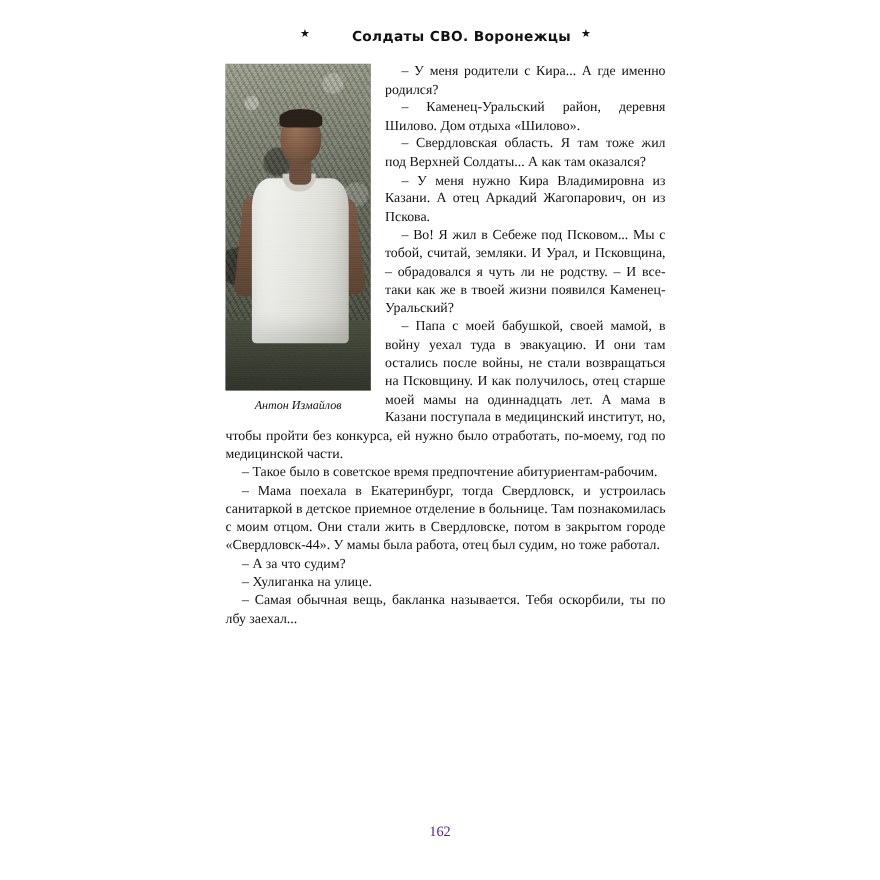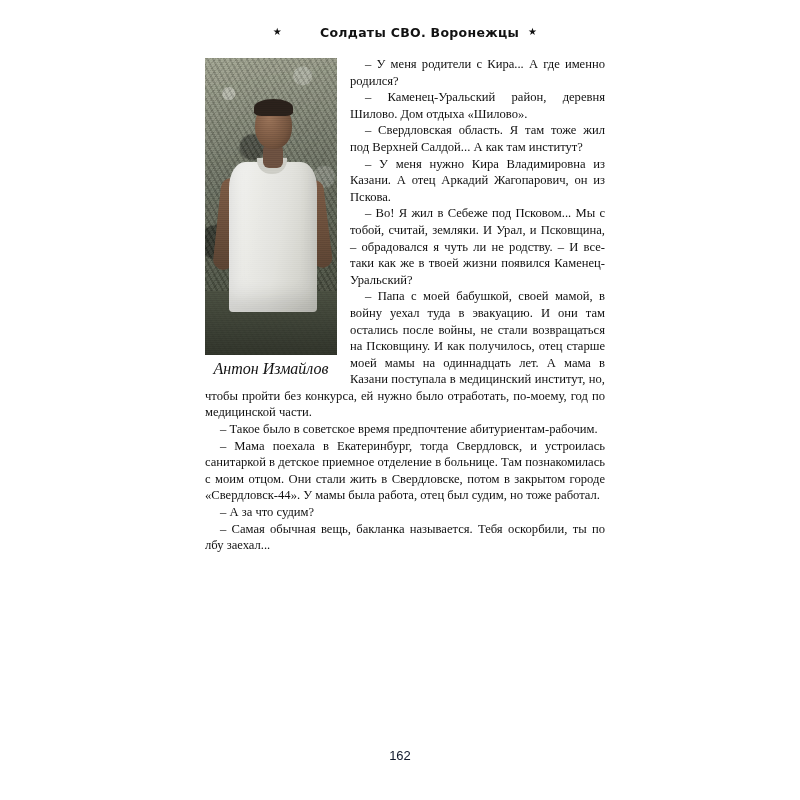--- a/index.html
+++ b/index.html
@@ -180,35 +180,35 @@
     position: absolute;
     inset: 0;
     background-image:
       repeating-linear-gradient(0deg, rgba(0,0,0,0.10) 0 1px, rgba(255,255,255,0.06) 1px 2px);
     opacity: 0.5;
     mix-blend-mode: overlay;
   }
   .figure .caption {
     margin-top: 7px;
     text-align: center;
-    font-size: 16px;
+    font-size: 11px;
     font-style: italic;
     line-height: 14px;
     color: #111;
   }
 
   .folio {
     position: absolute;
     left: 0;
     right: 0;
     top: 748px;
     text-align: center;
     font-size: 13px;
-    font-family: Liberation Sans, sans-serif;
-    color: #0f172a;
+    font-family: Liberation Serif, serif;
+    color: #4c1d95;
   }
 </style>
 </head>
 <body>
 
 <div class="page">
 
   <div class="content">
 
     <div class="running-head">
@@ -231,25 +231,26 @@
           <div class="neck"></div>
           <div class="head"></div>
           <div class="hair"></div>
           <div class="grain"></div>
         </div>
         <div class="caption">Антон Измайлов</div>
       </div>
 
       <p>– У меня родители с Кира... А где именно родился?</p>
       <p>– Каменец-Уральский район, деревня Шилово. Дом отдыха «Шилово».</p>
-      <p>– Свердловская область. Я там тоже жил под Верхней Салдой... А как там институт?</p>
+      <p>– Свердловская область. Я там тоже жил под Верхней Солдаты... А как там оказался?</p>
       <p>– У меня нужно Кира Владимировна из Казани. А отец Аркадий Жагопарович, он из Пскова.</p>
       <p>– Во! Я жил в Себеже под Псковом... Мы с тобой, считай, земляки. И Урал, и Псковщина, – обрадовался я чуть ли не родству. – И все-таки как же в твоей жизни появился Каменец-Уральский?</p>
       <p>– Папа с моей бабушкой, своей мамой, в войну уехал туда в эвакуацию. И они там остались после войны, не стали возвращаться на Псковщину. И как получилось, отец старше моей мамы на одиннадцать лет. А мама в Казани поступала в медицинский институт, но, чтобы пройти без конкурса, ей нужно было отработать, по-моему, год по медицинской части.</p>
       <p>– Такое было в советское время предпочтение абитуриентам-рабочим.</p>
       <p>– Мама поехала в Екатеринбург, тогда Свердловск, и устроилась санитаркой в детское приемное отделение в больнице. Там познакомилась с моим отцом. Они стали жить в Свердловске, потом в закрытом городе «Свердловск-44». У мамы была работа, отец был судим, но тоже работал.</p>
       <p>– А за что судим?</p>
+      <p>– Хулиганка на улице.</p>
       <p>– Самая обычная вещь, бакланка называется. Тебя оскорбили, ты по лбу заехал...</p>
     </div>
   </div>
 
   <div class="folio">162</div>
 </div>
 
 </body></html>

